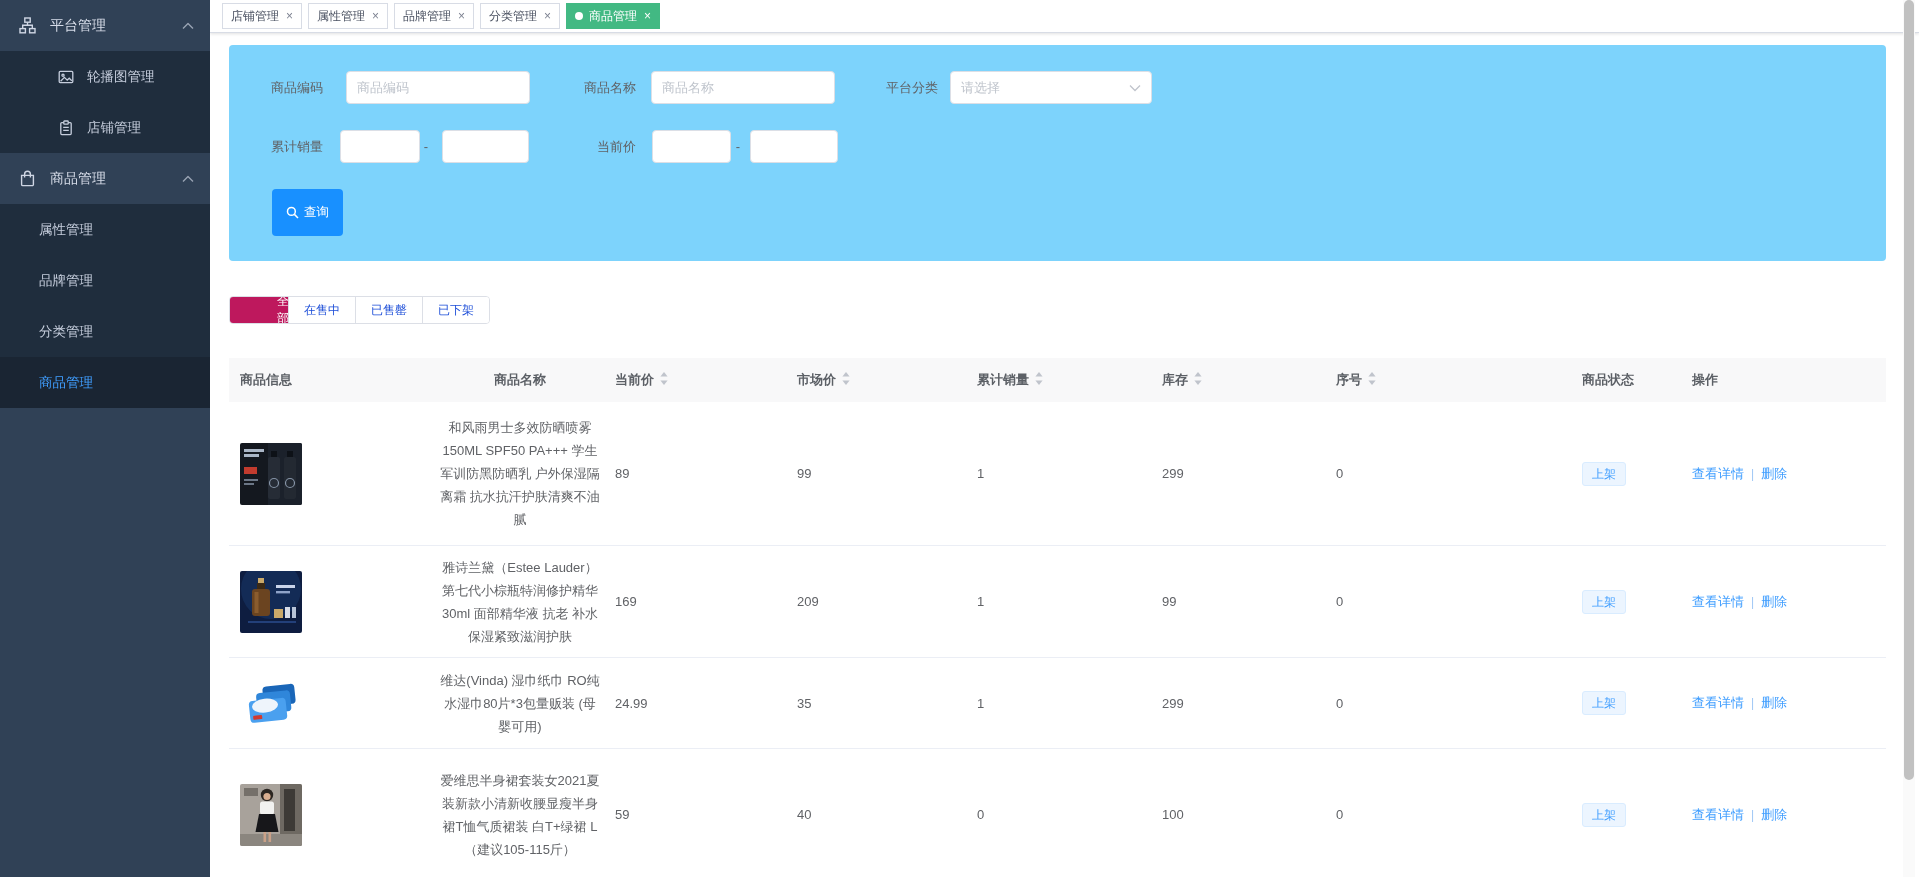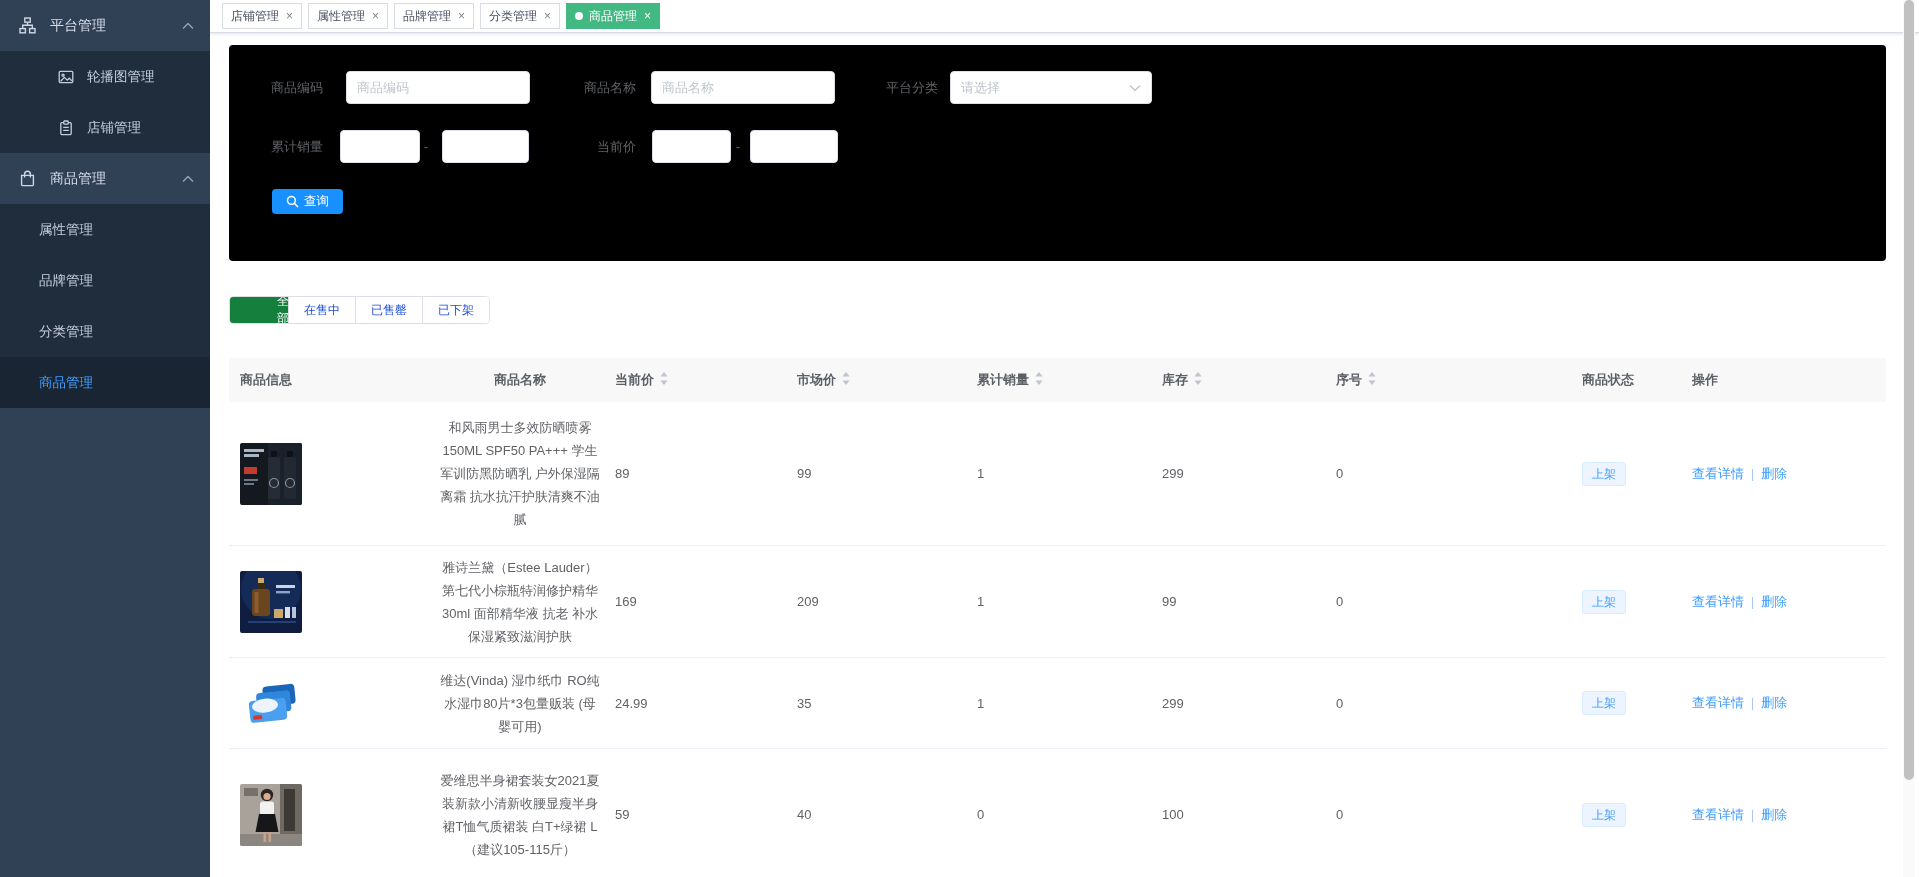--- a/index.html
+++ b/index.html
@@ -27,43 +27,43 @@
             border:1px solid #d8dce5;background:#fff;color:#495060;font-size:12px;cursor:pointer;
             box-sizing:border-box;white-space:nowrap;}
   .tag-item .tag-close{margin-left:7px;font-size:12px;color:#7d8291;line-height:1;cursor:pointer;}
   .tag-item.active{background:#42b983;border-color:#42b983;color:#fff;}
   .tag-item.active .tag-close{color:#fff;}
   .tag-dot{width:8px;height:8px;border-radius:50%;background:#fff;margin-right:6px;}
 
   
   .content{position:absolute;left:210px;top:34px;width:1709px;height:843px;background:#fff;}
 
-  .form-card{position:absolute;left:19px;top:11px;width:1657px;height:216px;background:#000000;border-radius:4px;}
+  .form-card{position:absolute;left:19px;top:11px;width:1657px;height:216px;background:#7dd3fc;border-radius:4px;}
   .frow{position:absolute;left:0;width:100%;height:33px;}
   .frow.r1{top:26px;} .frow.r2{top:85px;}
   .flabel{position:absolute;height:33px;line-height:33px;font-size:13px;color:#606266;text-align:right;}
   .finput{position:absolute;height:33px;box-sizing:border-box;border:1px solid #dcdfe6;border-radius:4px;
           background:#fff;font-size:13px;color:#606266;padding:0 10px;outline:none;
           font-family:"Liberation Sans","DejaVu Sans",sans-serif;}
   .finput::placeholder{color:#bfc4cc;}
   .fselect{position:absolute;height:33px;box-sizing:border-box;border:1px solid #dcdfe6;border-radius:4px;
            background:#fff;font-size:13px;color:#bfc4cc;padding:0 10px;display:flex;align-items:center;
            justify-content:space-between;cursor:pointer;}
   .dash{position:absolute;height:33px;line-height:33px;font-size:13px;color:#606266;text-align:center;width:10px;}
-  .search-btn{position:absolute;left:43px;top:144px;width:71px;height:25px;background:#1890ff;border:none;
+  .search-btn{position:absolute;left:43px;top:144px;width:71px;height:47px;background:#1890ff;border:none;
               border-radius:4px;color:#fff;font-size:12.5px;display:flex;align-items:center;justify-content:center;
               gap:5px;cursor:pointer;font-family:inherit;}
 
   .filter-group{position:absolute;left:19px;top:262px;height:28px;display:flex;border:1px solid #dcdfe6;
                 border-radius:4px;overflow:hidden;background:#fff;box-sizing:border-box;}
   .filter-btn{height:100%;display:flex;align-items:center;justify-content:center;font-size:12px;color:#1d4ed8;
               border-left:1px solid #dcdfe6;cursor:pointer;box-sizing:border-box;background:#fff;}
   .filter-btn:first-child{border-left:none;}
   .filter-btn.w1{width:58px;} .filter-btn.w2{width:67px;}
-  .filter-btn.active{background:#15803d;color:#fff;border-color:#1890ff;padding-left:48px;}
+  .filter-btn.active{background:#be185d;color:#fff;border-color:#1890ff;padding-left:48px;}
 
   
   .table-card{position:absolute;left:19px;top:324px;width:1657px;height:519px;background:#fff;overflow:hidden;}
   .thead{display:flex;align-items:center;height:44px;background:#f8f8f9;font-size:13px;font-weight:700;color:#5c6066;}
   .tr{display:flex;align-items:center;border-bottom:1px solid #ebeef5;font-size:13px;color:#606266;background:#fff;}
   .tr.h1{min-height:143px;} .tr.h2{min-height:111px;} .tr.h3{min-height:90px;} .tr.h4{min-height:131px;border-bottom:none;}
   .c1{width:196px;padding-left:11px;box-sizing:border-box;}
   .c2{width:190px;text-align:center;}
   .c3{width:182px;} .c4{width:180px;} .c5{width:185px;} .c6{width:174px;} .c7{width:246px;} .c8{width:110px;}
   .c9{flex:1;}

